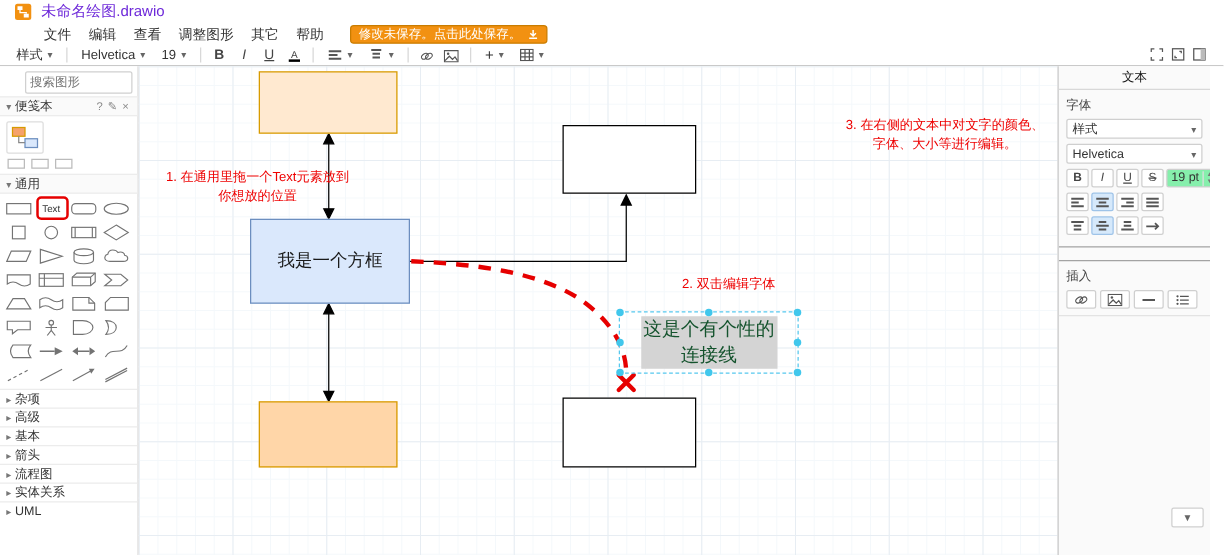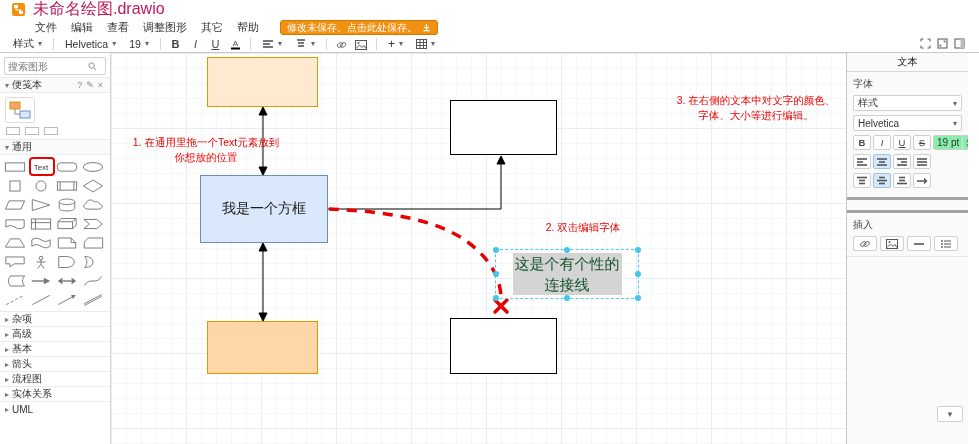--- a/index.html
+++ b/index.html
@@ -3,39 +3,39 @@
 <meta charset="utf-8">
 <style>
   *{box-sizing:border-box;margin:0;padding:0}
   html,body{width:979px;height:444px;overflow:hidden}
   body{font-family:"Liberation Sans","DejaVu Sans",sans-serif;background:#fff;color:#333}
   .window{position:relative;width:979px;height:444px;background:#fff;overflow:hidden}
 
   
   .titlebar{height:19px;display:flex;align-items:center;gap:8px;padding-left:12px}
   .logo{width:13px;height:13px;border-radius:2px;background:var(--accent-orange,#f29111);display:inline-block;flex:0 0 auto}
-  .title{font-size:16px;color:#be185d}
+  .title{font-size:12px;color:#6d28d9}
   .menubar{height:16px;display:flex;align-items:center;padding-left:28px}
   .menu-item{font-size:11px;color:#333;padding:0 7px;cursor:default}
   .save-badge{margin-left:14px;display:flex;align-items:center;gap:5px;background:var(--accent-orange,#f29111);border:1px solid #c97c00;color:#fff;font-size:10px;line-height:13px;padding:0 6px;border-radius:3px}
   .toolbar{height:18px;display:flex;align-items:center;gap:3px;padding:0 8px;border-bottom:1px solid #c9c9c9;font-size:10.5px}
   .tb-drop{display:flex;align-items:center;gap:4px;padding:1px 4px;border:1px solid transparent;border-radius:2px;color:#333;cursor:default}
   .chev{font-size:8px;color:#666}
   .tb-sep{width:1px;height:12px;background:#d8d8d8;margin:0 3px}
   .tb-btn{border:none;background:none;font-size:11px;width:17px;height:15px;line-height:14px;color:#444;cursor:pointer;border-radius:2px}
   .tb-btn.b{font-weight:bold}.tb-btn.i{font-style:italic}.tb-btn.u{text-decoration:underline}
   .tb-right{margin-left:auto;display:flex;align-items:center;gap:6px;padding-right:6px}
   .icon-svg{display:block}
 
   
   .content{display:flex;height:391px}
 
   
   .sidebar{width:111px;flex:0 0 111px;border-right:1px solid #d4d4d4;background:#fff;font-size:10px;overflow:hidden}
-  .search-row{display:flex;align-items:center;margin:4px 4px 2px 4px;border:1px solid #d0d0d0;border-radius:2px;background:#fff;height:18px;padding:0 3px}
+  .search-row{display:flex;align-items:center;margin:4px 4px 2px 20px;border:1px solid #d0d0d0;border-radius:2px;background:#fff;height:18px;padding:0 3px}
   .search-row input{border:none;outline:none;width:80px;font-size:10px;font-family:inherit;color:#333}
   .side-hdr{display:flex;align-items:center;height:16px;padding:0 5px;color:#333;background:#fafafa;border-top:1px solid #ececec;border-bottom:1px solid #ececec}
   .side-hdr .arrow{font-size:8px;color:#777;margin-right:3px}
   .side-hdr .spacer{flex:1}
   .mini-ic{font-size:9px;color:#888;padding:0 2px;cursor:pointer}
   .scratch-items{padding:4px 5px;display:flex;gap:4px;align-items:flex-start}
   .scratch-thumb{width:30px;height:26px;border:1px solid #ddd;border-radius:2px;display:flex;align-items:center;justify-content:center;background:#fff}
   .scratch-row{display:flex;gap:5px;padding:0 6px 4px 6px}
   .scratch-row i{display:block;width:14px;height:8px;border:1px solid #bbb;background:#fff}
   .shape-grid{display:grid;grid-template-columns:repeat(4,1fr);gap:2px;padding:3px 4px}
@@ -66,21 +66,21 @@
   .h-ml{left:-3px;top:50%;margin-top:-3px}.h-mr{right:-3px;top:50%;margin-top:-3px}
   .h-bl{left:-3px;bottom:-3px}.h-bm{left:50%;margin-left:-3px;bottom:-3px}.h-br{right:-3px;bottom:-3px}
   .annotation{position:absolute;color:var(--annotation-red,#ee0000);font-size:10.5px;line-height:15px;text-align:center;white-space:pre-line}
   .ann-1{left:0;top:82px;width:190px}
   .ann-2{left:412px;top:167px;width:120px}
   .ann-3{left:552px;top:40px;width:186px}
 
   
   .format-panel{width:122px;flex:0 0 122px;background:#fafafa;border-left:1px solid #c8c8c8;font-size:10px;position:relative;overflow:hidden}
   .panel-tab{height:19px;display:flex;align-items:center;justify-content:center;border-bottom:1px solid #d8d8d8;color:#111;background:#fafafa}
-  .panel-section{padding:5px 6px;border-bottom:3px solid #a3a3a3}
+  .panel-section{padding:5px 6px;border-bottom:1px solid #a3a3a3}
   .panel-label{color:#444;margin-bottom:4px}
   .dropdown{display:flex;align-items:center;justify-content:space-between;height:16px;border:1px solid #cfcfcf;background:#fff;border-radius:2px;padding:0 4px;margin-bottom:4px;color:#333;cursor:pointer}
   .p-row{display:flex;gap:2px;margin-bottom:4px;align-items:center}
   .p-btn{flex:0 0 auto;width:18px;height:15px;border:1px solid #cfcfcf;background:#fff;border-radius:2px;font-size:9.5px;line-height:13px;color:#444;cursor:pointer;display:flex;align-items:center;justify-content:center;padding:0}
   .p-btn.active{background:#d6e9fb;border-color:#9ec3e8}
   .p-btn.b{font-weight:bold}.p-btn.i{font-style:italic}.p-btn.u{text-decoration:underline}.p-btn.s{text-decoration:line-through}
   .spinner{display:flex;align-items:center;border:1px solid #cfcfcf;background:#86efac;border-radius:2px;height:15px;margin-left:auto}
   .spinner .val{padding:0 3px;color:#333;white-space:nowrap}
   .spin-arrows{display:flex;flex-direction:column;border-left:1px solid #e0e0e0;font-size:5px;line-height:5px;color:#777;padding:1px 2px;cursor:pointer}
   .kv{display:flex;align-items:center;justify-content:space-between;height:18px}

